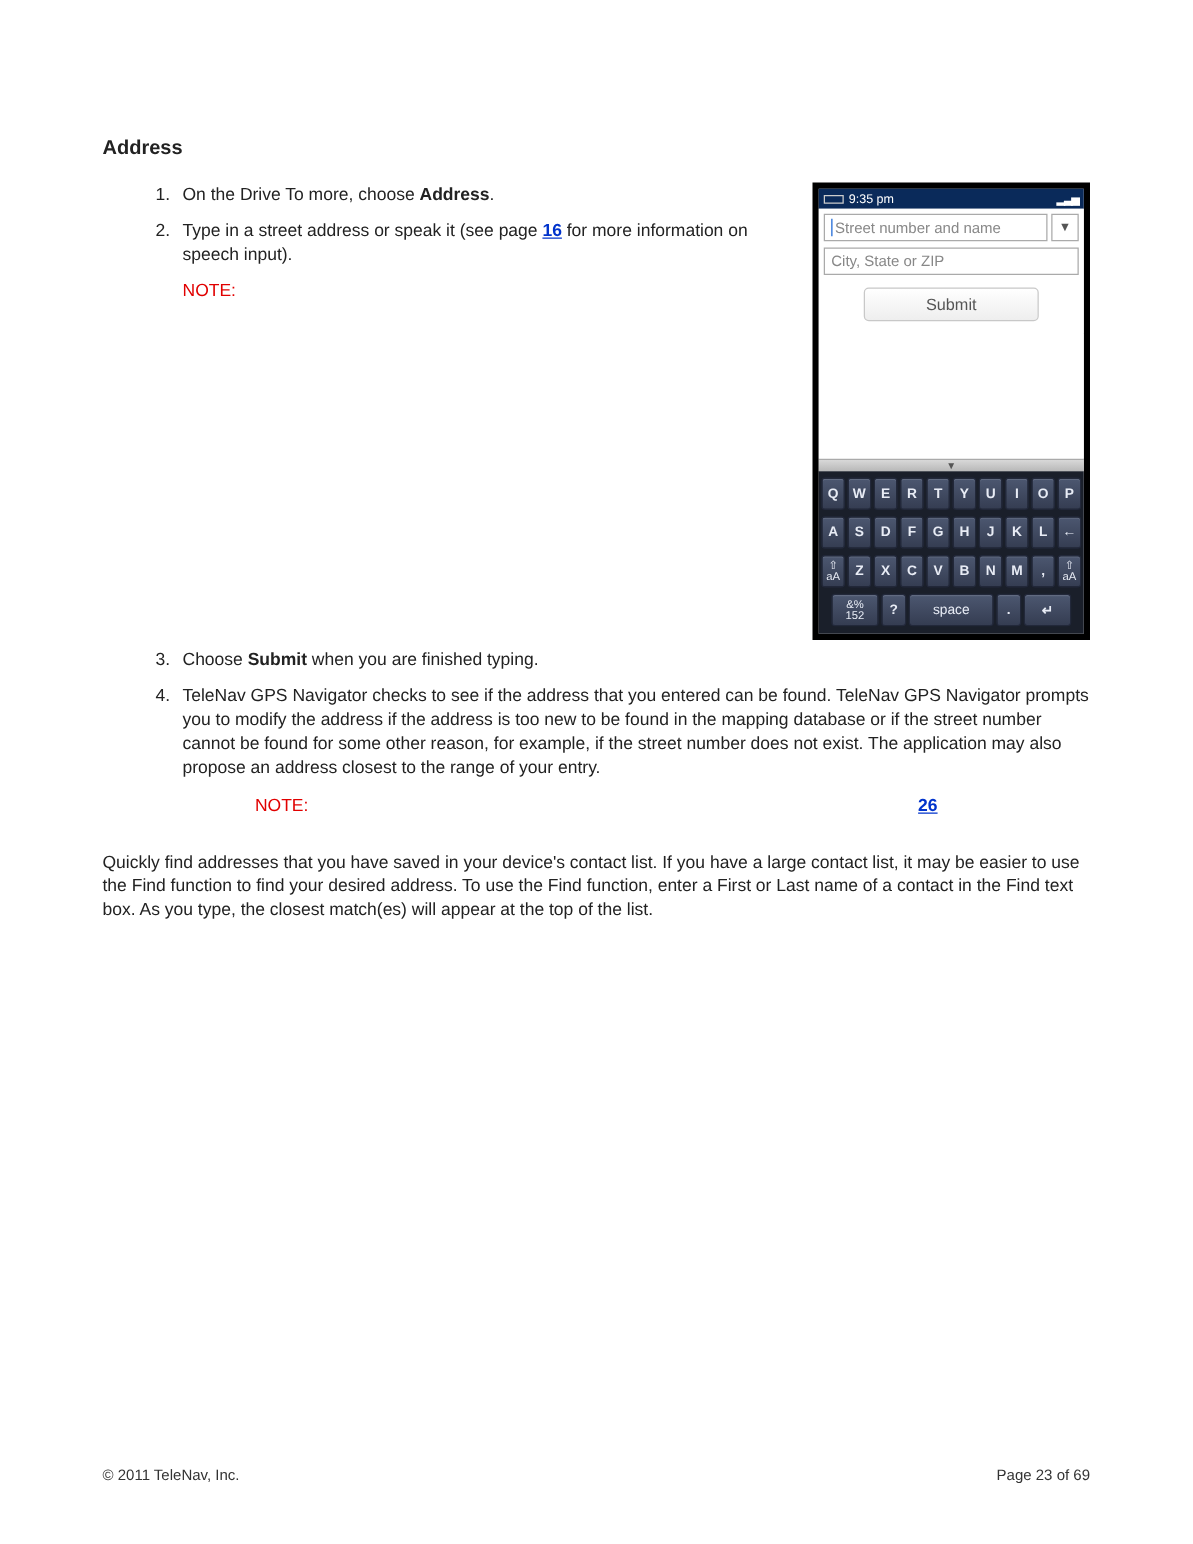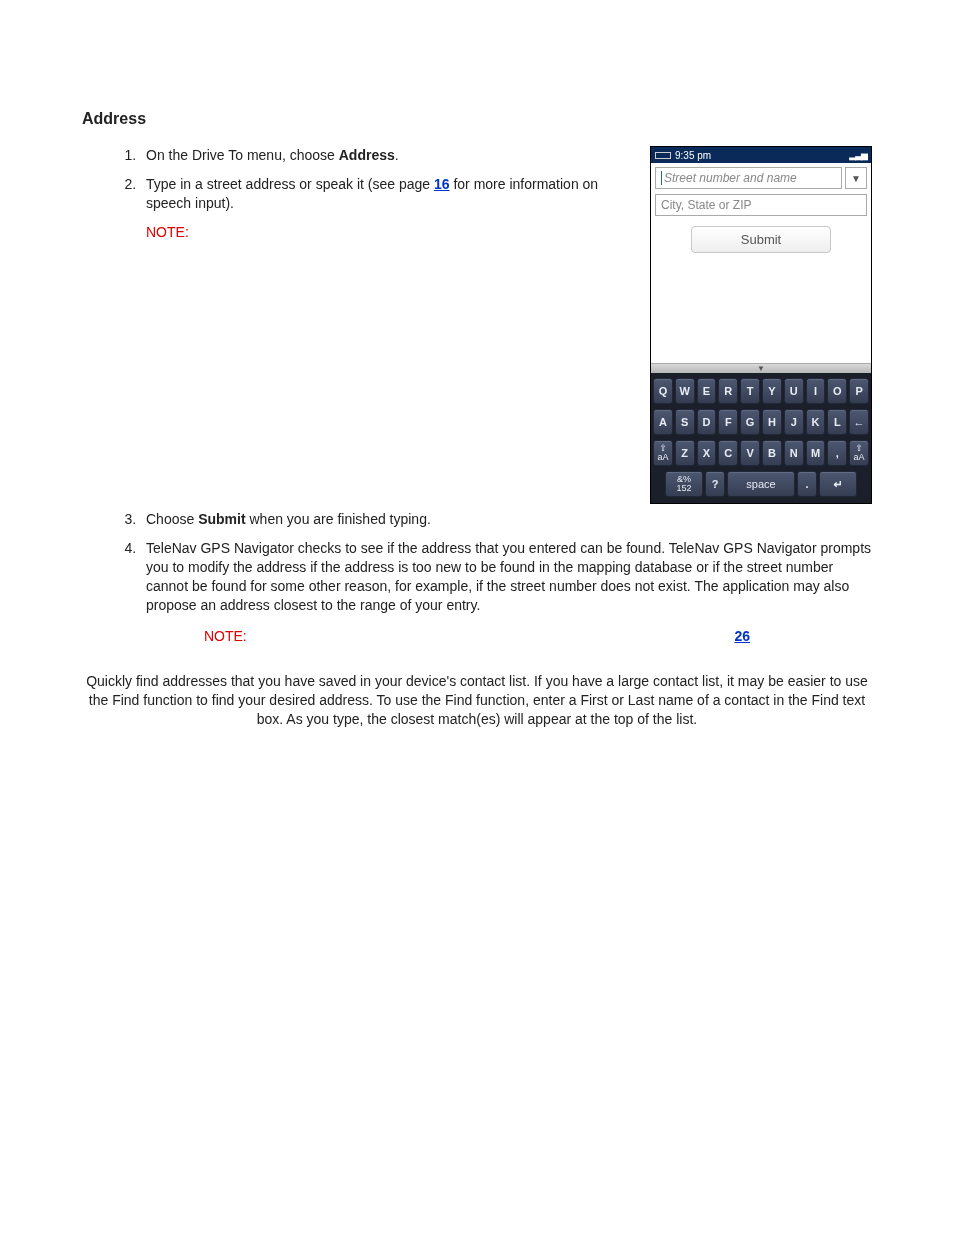--- a/index.html
+++ b/index.html
@@ -48,21 +48,21 @@
   }
   .float-block {
     float: right;
     width: 222px;
     margin-left: 18px;
     margin-bottom: 6px;
   }
   .phone-mock {
     width: 222px;
     background: #fff;
-    border: 1px solid #000000;
+    border: 5px solid #000000;
     font-family: "Segoe UI", Tahoma, sans-serif;
     font-size: 12px;
   }
   .phone-statusbar {
     height: 16px;
     background: #0a2a5a;
     color: #fff;
     display: flex;
     align-items: center;
     padding: 0 4px;
@@ -86,21 +86,21 @@
     flex: 1;
     border: 1px solid #aaa;
     padding: 3px 5px;
     font-size: 12px;
     color: #888;
     background: #fff;
     height: 22px;
     display: flex;
     align-items: center;
   }
-  .phone-input.cursor-in { position: relative; font-style: italic; }
+  .phone-input.cursor-in { position: relative; }
   .phone-input.cursor-in::before {
     content: "";
     display: inline-block;
     width: 1px; height: 14px;
     background: #1a66d6;
     margin-right: 2px;
     vertical-align: middle;
   }
   .dropdown-btn {
     width: 22px;
@@ -263,21 +263,21 @@
           <div class="key wide3">space</div>
           <div class="key">.</div>
           <div class="key wide2">↵</div>
         </div>
       </div>
     </div>
   </div>
 
   <ol class="steps" start="1">
     <li>
-      <span>On the Drive To menu, choose </span><b>Address</b><span>.</span>
+      <span>On the Drive To more, choose </span><b>Address</b><span>.</span>
     </li>
     <li>
       <span>Type in a street address or speak it (see page </span><span class="page-ref">16</span><span> for more information on speech input).</span>
       <div style="margin-top:10px;">
         <span class="note-label">NOTE:</span>
       </div>
     </li>
   </ol>
 
   <div class="clear"></div>
@@ -289,16 +289,20 @@
     <li>TeleNav GPS Navigator checks to see if the address that you entered can be found. TeleNav GPS Navigator prompts you to modify the address if the address is too new to be found in the mapping database or if the street number cannot be found for some other reason, for example, if the street number does not exist. The application may also propose an address closest to the range of your entry.</li>
   </ol>
 
   <p class="note-line">
     <span class="note-label">NOTE:</span>
     <span style="display:inline-block; width:480px;"></span>
     <span class="page-ref">26</span>
   </p>
 
 
-  <p class="body-text" style="margin-top:28px;text-align:center;">Quickly find addresses that you have saved in your device's contact list. If you have a large contact list, it may be easier to use the Find function to find your desired address. To use the Find function, enter a First or Last name of a contact in the Find text box. As you type, the closest match(es) will appear at the top of the list.</p>
-
+  <p class="body-text" style="margin-top:28px;">Quickly find addresses that you have saved in your device's contact list. If you have a large contact list, it may be easier to use the Find function to find your desired address. To use the Find function, enter a First or Last name of a contact in the Find text box. As you type, the closest match(es) will appear at the top of the list.</p>
+
+  <div class="footer">
+    <span>© 2011 TeleNav, Inc.</span>
+    <span>Page 23 of 69</span>
+  </div>
 
 </div>
 
 </body></html>

